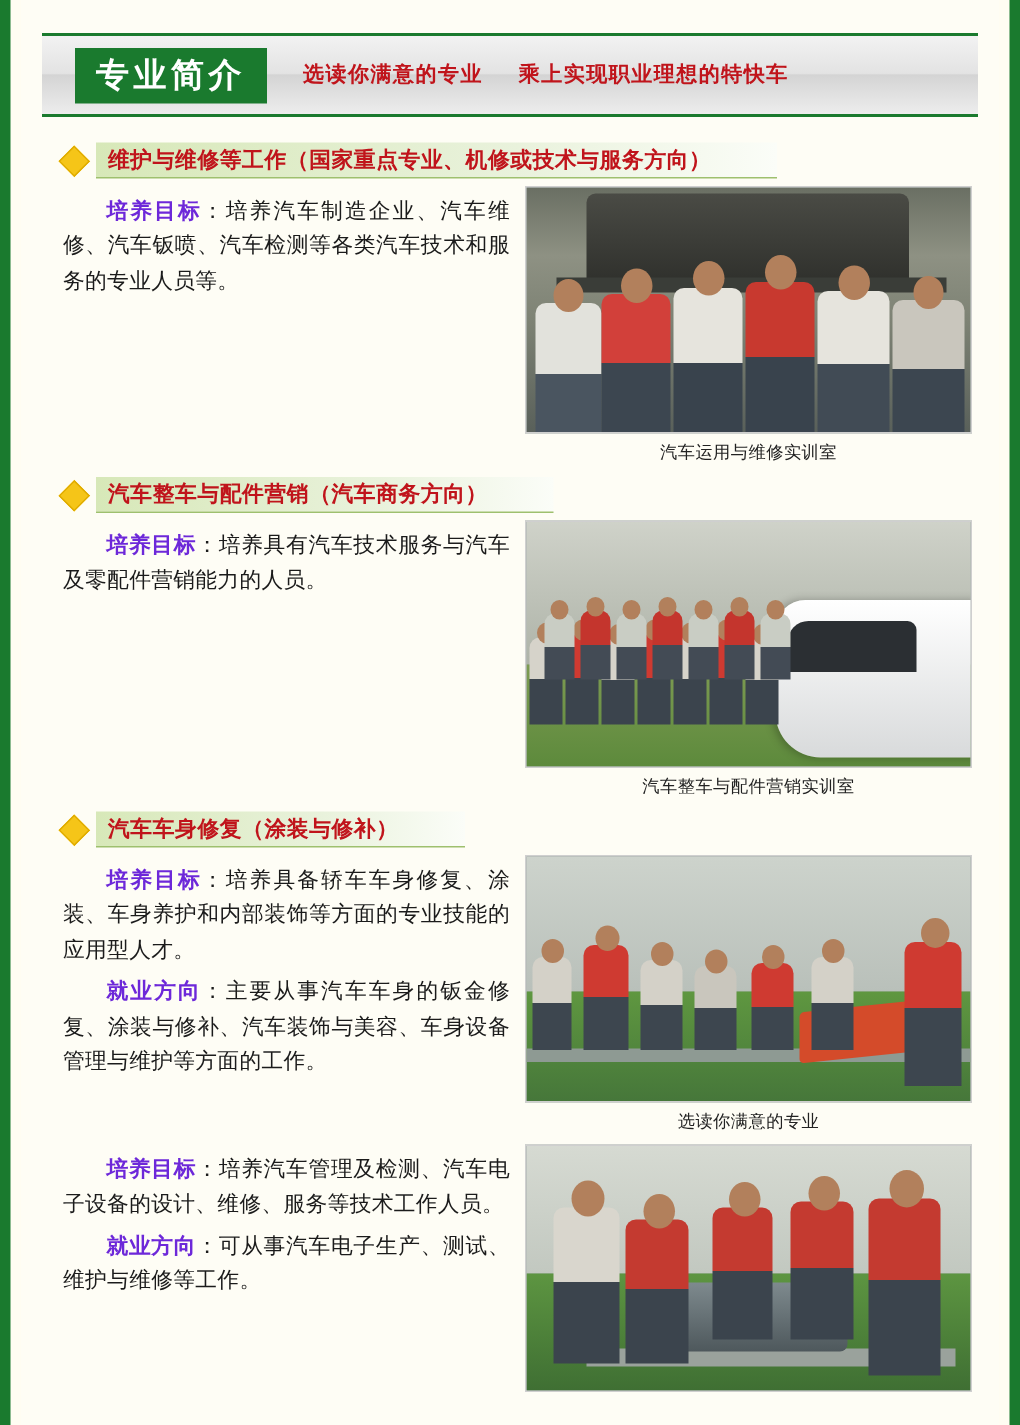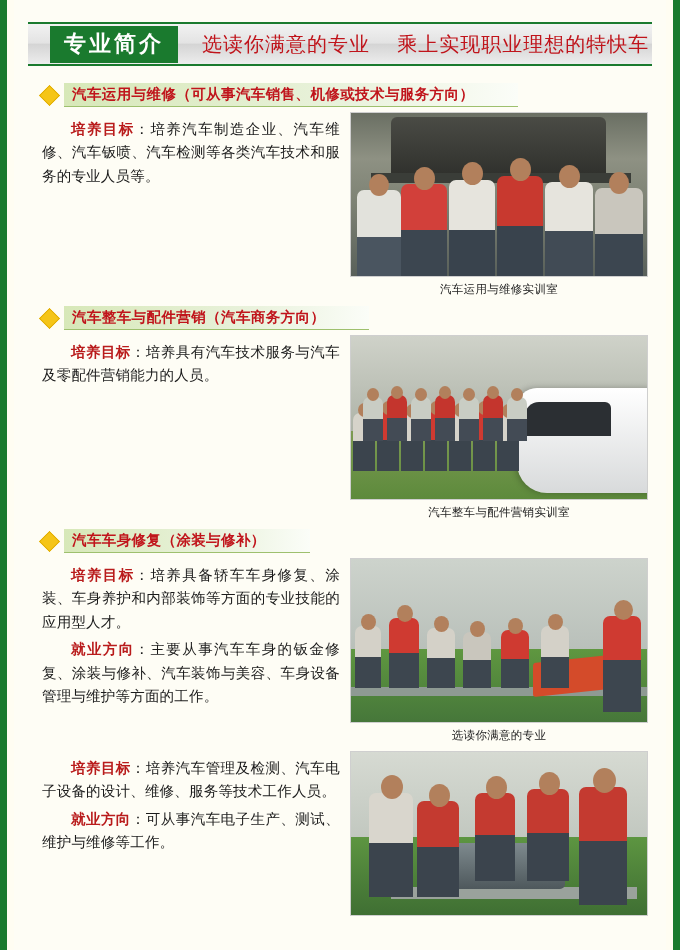--- a/index.html
+++ b/index.html
@@ -27,41 +27,41 @@
   .page-inner {
     position: absolute;
     left: 7px; right: 7px; top: 0; bottom: 0;
     background: #fefdf5;
   }
 
   
   .header {
     position: relative;
     margin: 22px 14px 16px 14px;
-    height: 44px;
+    height: 56px;
     background: linear-gradient(to bottom, #f2f2f2 0%, #e3e3e3 48%, #d4d4d4 50%, #ededed 100%);
     border-top: 2px solid #1a7a2e;
     border-bottom: 2px solid #1a7a2e;
     display: flex;
     align-items: center;
   }
   .header-title {
     background: #1a7a2e;
     color: #ffffff;
     font-size: 22px;
     font-weight: bold;
     letter-spacing: 3px;
     padding: 7px 14px 8px 14px;
     margin-left: 22px;
     line-height: 1;
   }
   .header-sub {
     color: #c0141b;
-    font-size: 20px;
-    font-weight: normal;
+    font-size: 14px;
+    font-weight: bold;
     letter-spacing: 1px;
     margin-left: 24px;
     white-space: nowrap;
   }
   .header-sub .gap { display: inline-block; width: 14px; }
 
   
   .content {
     position: relative;
     margin: 14px 0 0 0;
@@ -114,21 +114,21 @@
   .para {
     font-size: 14.5px;
     line-height: 1.62;
     color: #1b1b1b;
     text-indent: 2em;
     margin: 0 0 4px 0;
     text-align: justify;
     letter-spacing: 0.2px;
   }
   .para .lbl {
-    color: #b91c1c;
+    color: #6d28d9;
     font-weight: bold;
   }
   .img-col {
     flex: 0 0 auto;
     width: 298px;
     display: flex;
     flex-direction: column;
     align-items: center;
   }
   .photo {
@@ -202,21 +202,21 @@
         <span>乘上实现职业理想的特快车</span>
       </div>
     </div>
 
     <div class="content">
 
       <div class="section">
         <div class="sec-head">
           <span class="diamond"></span>
           <div class="sec-title-bar">
-            <span class="sec-title">汽车运用与维修（可从事汽车销售、机修或技术与服务方向）</span>
+            <span class="sec-title">维护与维修等工作（国家重点专业、机修或技术与服务方向）</span>
           </div>
         </div>
         <div class="sec-body">
           <div class="text-col">
             <p class="para">
               <span class="lbl">培养目标</span><span>：培养汽车制造企业、汽车维修、汽车钣喷、汽车检测等各类汽车技术和服务的专业人员等。</span>
             </p>
           </div>
           <div class="img-col">
             <div class="photo p1">

